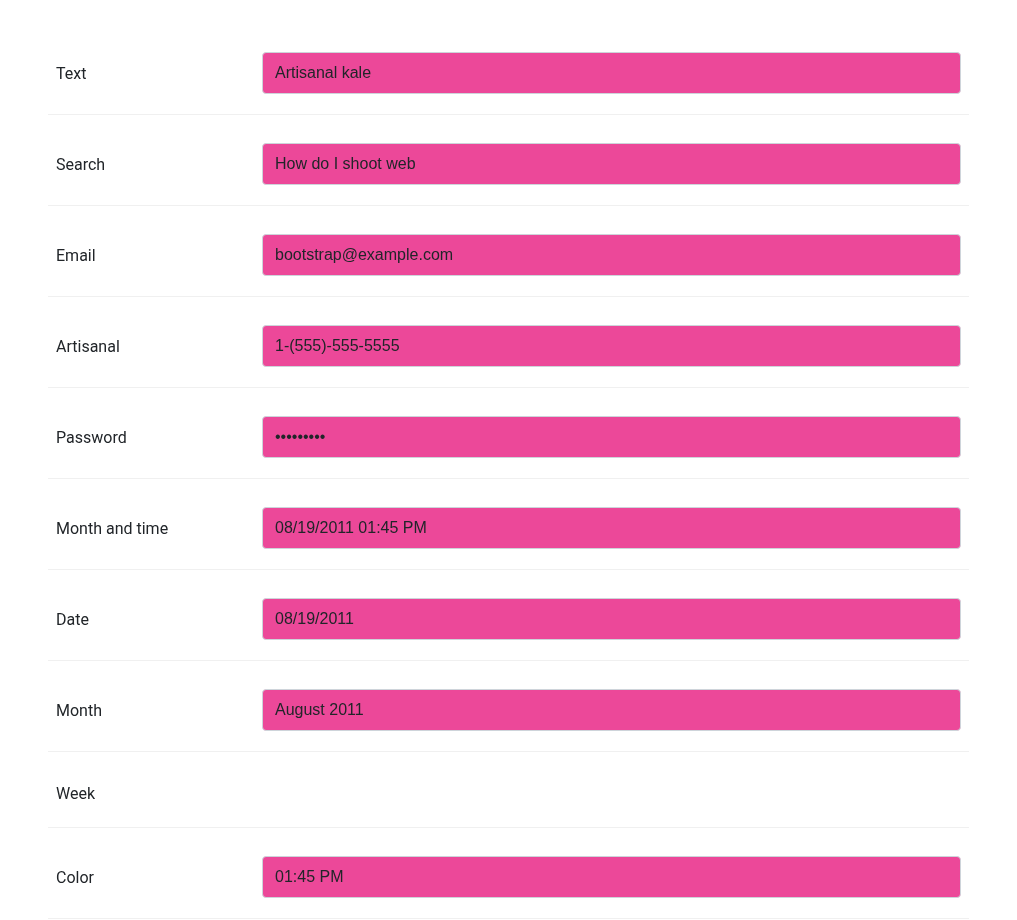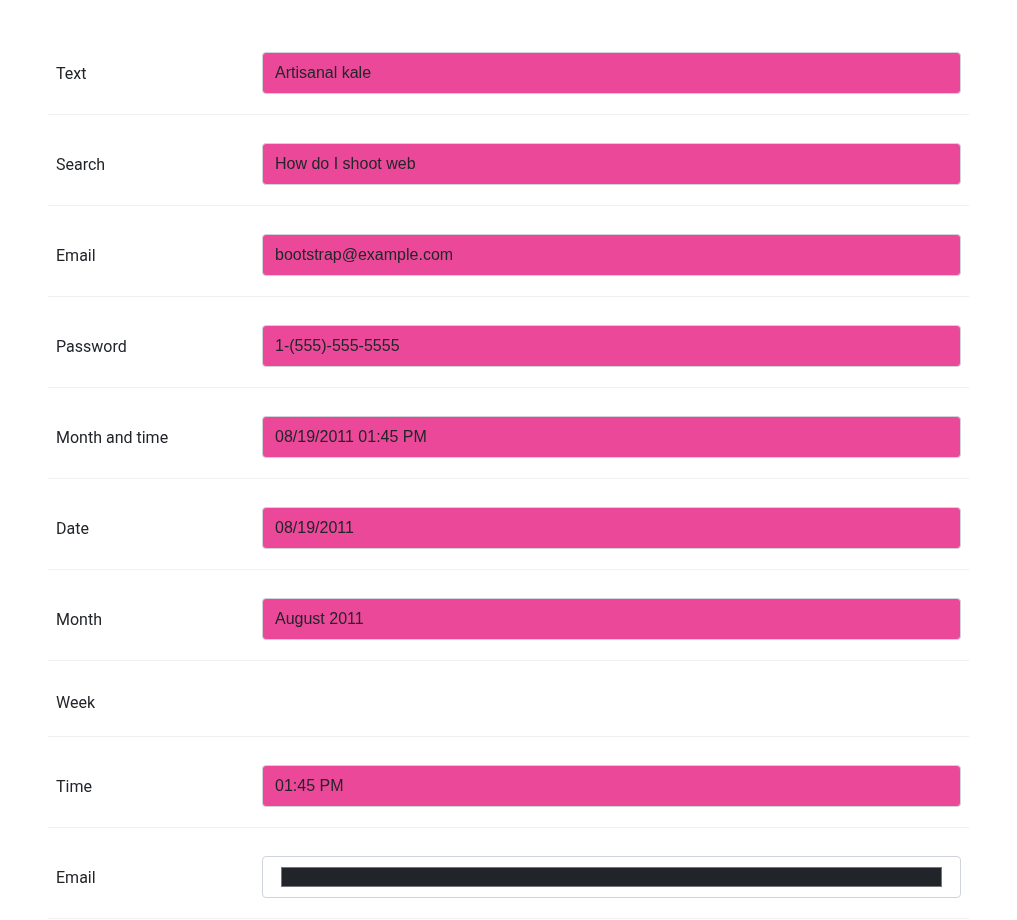--- a/index.html
+++ b/index.html
@@ -74,40 +74,44 @@
     </div>
     <div class="form-row">
       <label class="form-label" for="input-search">Search</label>
       <input type="search" id="input-search" class="form-input" value="How do I shoot web" style="">
     </div>
     <div class="form-row">
       <label class="form-label" for="input-email">Email</label>
       <input type="email" id="input-email" class="form-input" value="bootstrap@example.com" style="">
     </div>
     <div class="form-row">
-      <label class="form-label" for="input-telephone">Password</label>
+      <label class="form-label" for="input-telephone">Artisanal</label>
       <input type="tel" id="input-telephone" class="form-input" value="1-(555)-555-5555" style="">
+    </div>
+    <div class="form-row">
+      <label class="form-label" for="input-password">Password</label>
+      <input type="password" id="input-password" class="form-input" value="password1" style="">
     </div>
     <div class="form-row">
       <label class="form-label" for="input-datetime">Month and time</label>
       <input type="text" id="input-datetime" class="form-input" value="08/19/2011 01:45 PM" style="">
     </div>
     <div class="form-row">
       <label class="form-label" for="input-date">Date</label>
       <input type="text" id="input-date" class="form-input" value="08/19/2011" style="">
     </div>
     <div class="form-row">
       <label class="form-label" for="input-month">Month</label>
       <input type="text" id="input-month" class="form-input" value="August 2011" style="">
     </div>
     <div class="form-row">
       <label class="form-label" for="input-week">Week</label>
     </div>
     <div class="form-row">
-      <label class="form-label" for="input-time">Time</label>
+      <label class="form-label" for="input-time">Color</label>
       <input type="text" id="input-time" class="form-input" value="01:45 PM" style="">
     </div>
     <div class="form-row">
       <label class="form-label" for="input-color">Email</label>
       <div class="color-input-wrapper">
         <input type="color" id="input-color" value="#212529" style="">
       </div>
     </div>
   </div>
 

